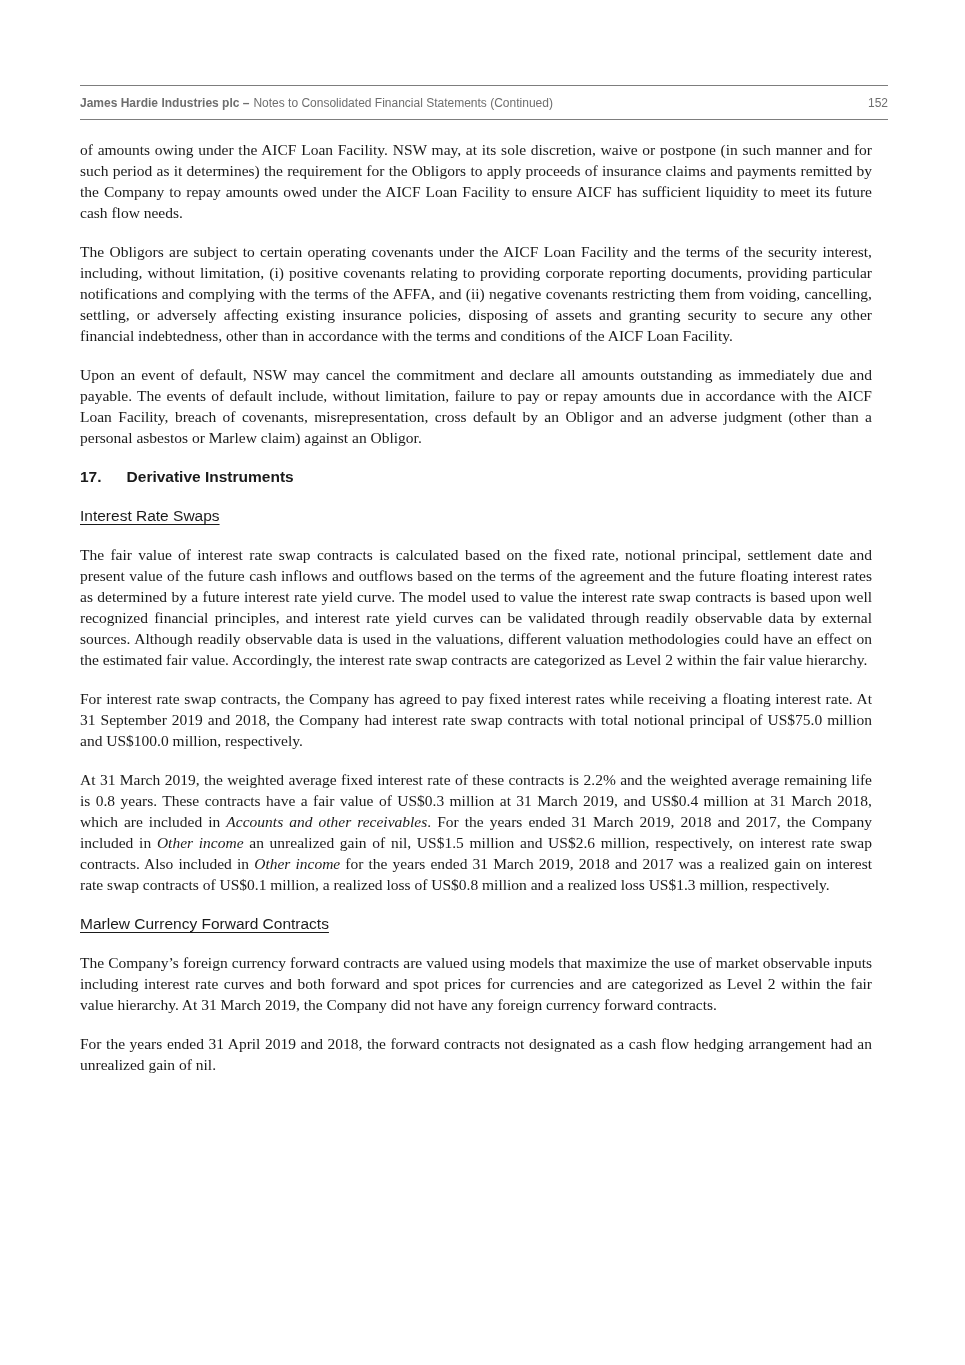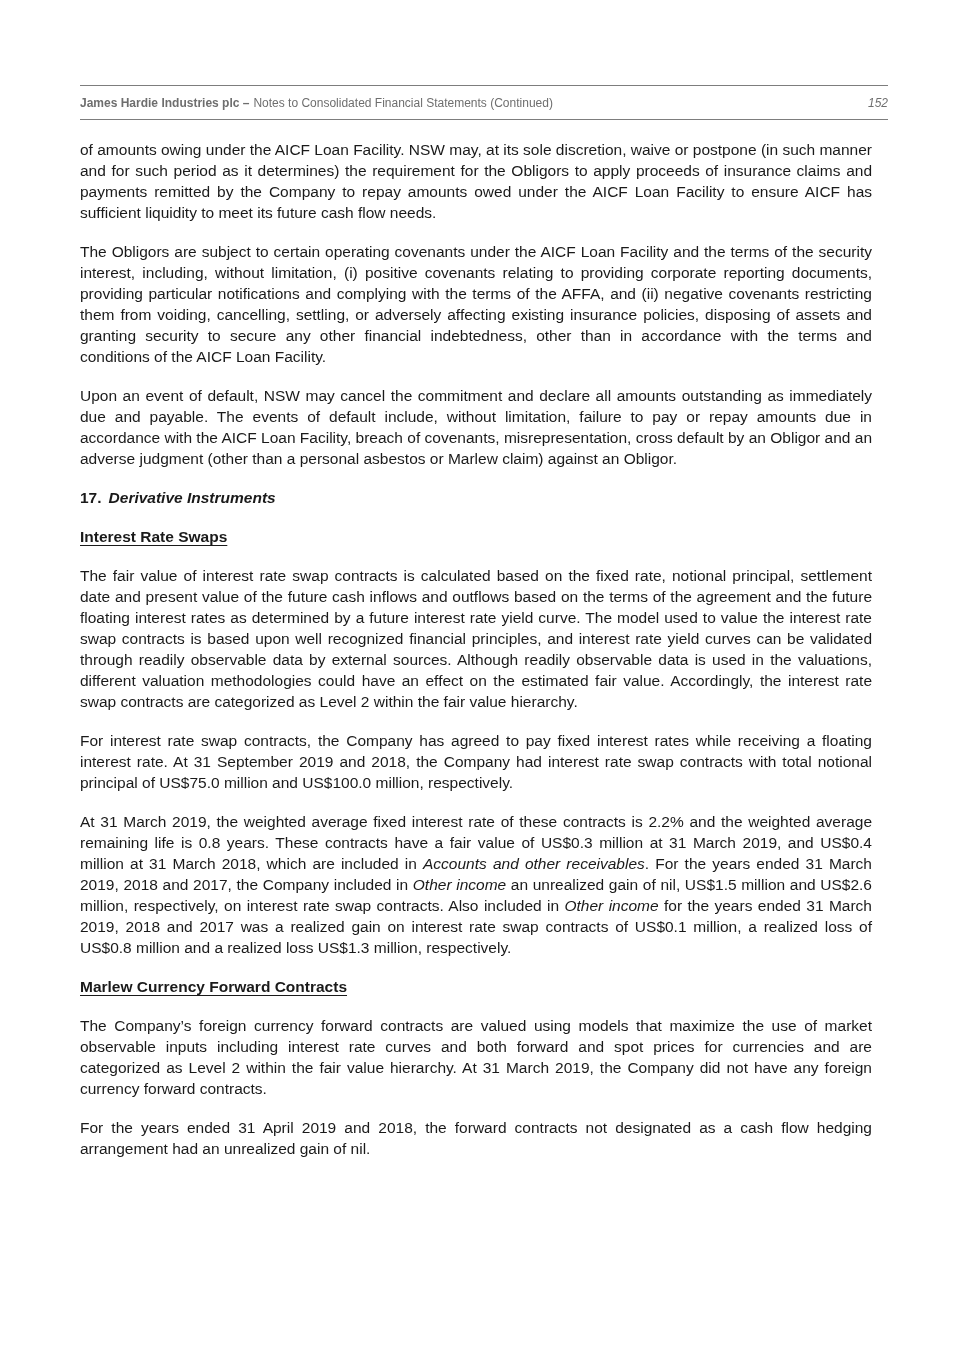--- a/index.html
+++ b/index.html
@@ -28,42 +28,43 @@
     justify-content: space-between;
     align-items: baseline;
     padding: 9px 0 8px 0;
     color: #6e6e6e;
     font-size: 12px;
     line-height: 16px;
   }
   .hdr-left { white-space: nowrap; }
   .hdr-company { font-weight: bold; }
   .hdr-title { margin-left: 4px; }
-  .hdr-page { margin-left: 20px; font-style: italic; }
+  .hdr-page { margin-left: 20px; }
   main {
     margin-top: 19px;
     font-size: 15.5px;
     line-height: 21px;
     text-align: justify;
   }
   main p {
     margin: 0 16px 18px 0;
+    font-family: Liberation Serif, serif;
   }
   h2.section-heading {
     font-size: 15.5px;
     line-height: 21px;
     font-weight: bold;
     margin: 0 0 18px 0;
     text-align: left;
   }
-  .h2-title { margin-left: 7px; font-style: italic; }
+  .h2-title { margin-left: 25px; }
   h3.subsection-heading {
     font-size: 15.5px;
     line-height: 21px;
-    font-weight: bold;
+    font-weight: normal;
     text-decoration: underline;
     text-underline-offset: 3px;
     margin: 0 0 18px 0;
     text-align: left;
   }
   em { font-style: italic; }
 </style>
 </head>
 <body>
 

